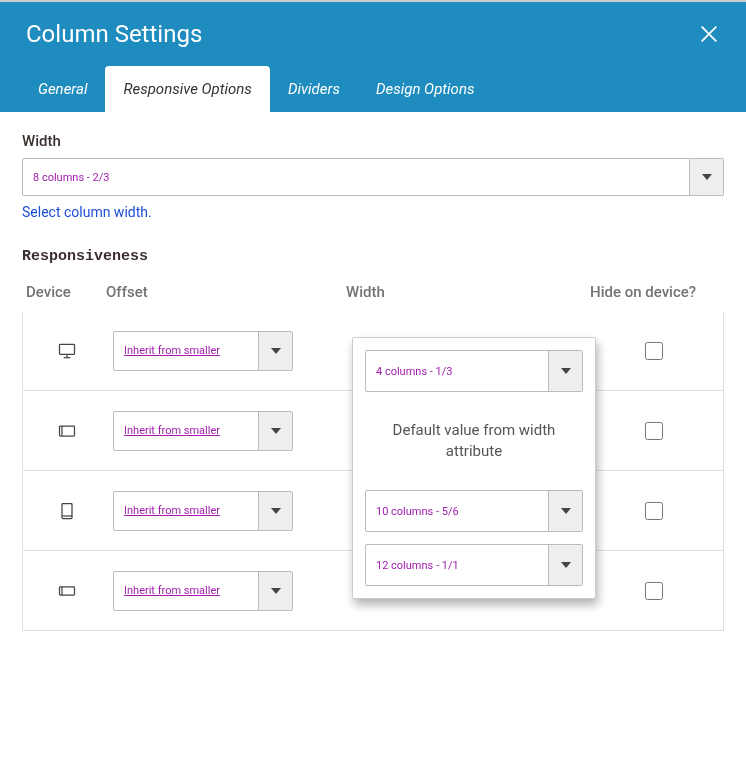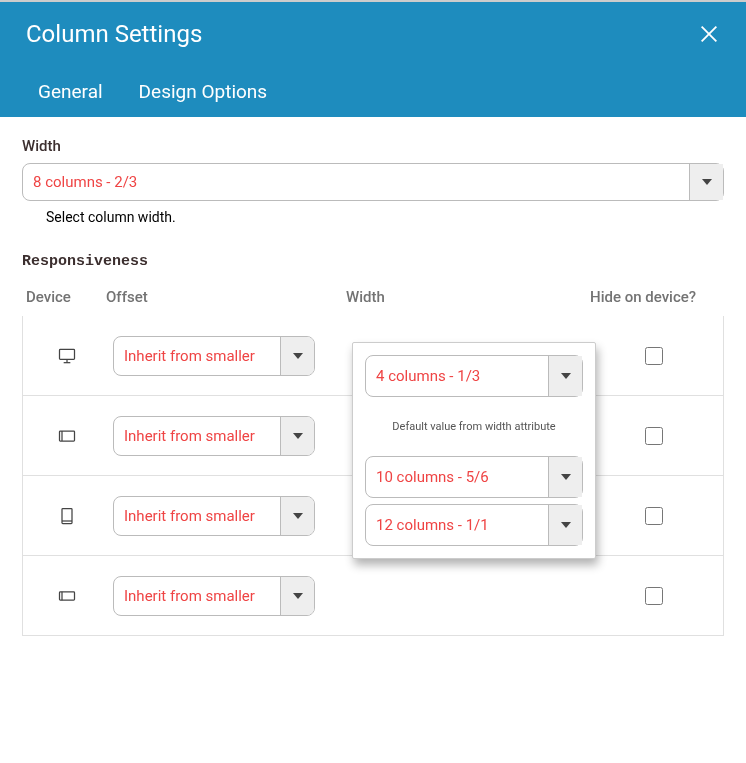--- a/index.html
+++ b/index.html
@@ -35,23 +35,24 @@
   .close-btn svg { width: 22px; height: 22px; }
   .tabs {
     background: #1e8cbe;
     display: flex;
     padding: 10px 20px 0 20px;
     gap: 0;
   }
   .tab {
     padding: 14px 18px;
     color: #fff;
-    font-size: 19px;
+    font-size: 15px;
     cursor: pointer;
     border-radius: 4px 4px 0 0;
+    font-style: italic;
   }
   .tab.active {
     background: #fff;
     color: #333;
   }
   .content {
     padding: 20px 22px;
     position: relative;
   }
   .field-label {
@@ -64,45 +65,44 @@
     position: relative;
     width: 100%;
   }
   .select-input {
     border: 1px solid #bbb;
     background: #fff;
     height: 38px;
     display: flex;
     align-items: center;
     padding: 0 10px;
-    font-size: 15px;
-    color: #ef4444;
+    font-size: 11px;
+    color: #a21caf;
     cursor: pointer;
     position: relative;
-    border-radius: 8px;
+    border-radius: 2px;
   }
   .select-caret {
     position: absolute;
     right: 0;
     top: 0;
     bottom: 0;
     width: 34px;
     background: #eee;
     border-left: 1px solid #bbb;
     display: flex;
     align-items: center;
     justify-content: center;
   }
   .select-caret svg { width: 10px; height: 10px; fill: #444; }
   .help-text {
     font-size: 14px;
-    color: #000000;
+    color: #1d4ed8;
     margin-top: 8px;
     margin-bottom: 28px;
-    margin-left: 24px;
   }
   .section-title {
     font-size: 15px;
     color: #3c2f2f;
     font-weight: 600;
     margin-bottom: 12px;
     font-family: Liberation Mono, monospace;
   }
   .grid-header {
     display: grid;
@@ -128,23 +128,24 @@
     justify-content: center;
   }
   .device-cell svg { width: 20px; height: 20px; stroke: #444; fill: none; stroke-width: 1.5; }
   .offset-cell, .width-cell {
     display: flex;
     align-items: center;
     padding: 0 6px;
   }
   .offset-cell .select-input,
   .width-cell .select-input {
-    width: 202px;
+    width: 180px;
     height: 40px;
     overflow: hidden;
+    text-decoration: underline;
   }
   .hide-cell {
     display: flex;
     align-items: center;
     justify-content: center;
   }
   .hide-cell input[type=checkbox] {
     width: 18px;
     height: 18px;
     cursor: pointer;
@@ -154,29 +155,29 @@
     left: 352px;
     top: 225px;
     width: 244px;
     background: #fff;
     border: 1px solid #ccc;
     box-shadow: 2px 6px 10px rgba(0,0,0,0.3);
     border-radius: 2px;
     padding: 12px;
     display: flex;
     flex-direction: column;
-    gap: 6px;
+    gap: 12px;
   }
   .overlay-panel .select-input {
     width: 100%;
     height: 42px;
   }
   .overlay-text {
     text-align: center;
-    font-size: 11px;
+    font-size: 15px;
     color: #555;
     padding: 16px 6px;
     line-height: 1.4;
   }
 </style>
 </head>
 <body>
 
 <div class="dialog">
 
@@ -185,20 +186,22 @@
     <div class="close-btn">
       <svg viewBox="0 0 24 24" stroke="#fff" stroke-width="2" fill="none">
         <line x1="4" y1="4" x2="20" y2="20"></line>
         <line x1="20" y1="4" x2="4" y2="20"></line>
       </svg>
     </div>
   </div>
 
   <div class="tabs">
     <div class="tab">General</div>
+    <div class="tab active">Responsive Options</div>
+    <div class="tab">Dividers</div>
     <div class="tab">Design Options</div>
   </div>
 
   <div class="content">
 
     <div class="field-label">Width</div>
     <div class="select-wrap">
       <div class="select-input">
         <span>8 columns - 2/3</span>
         <div class="select-caret">

